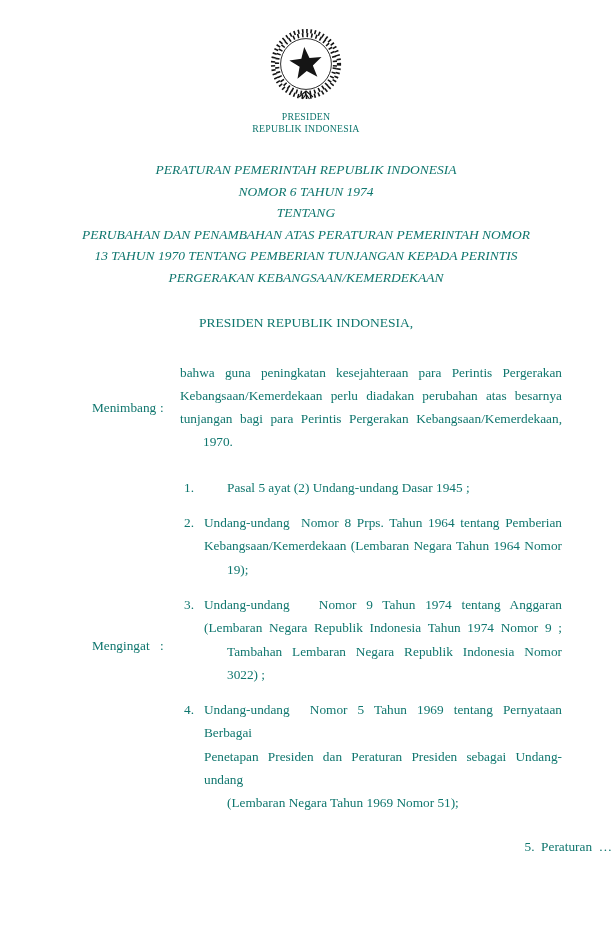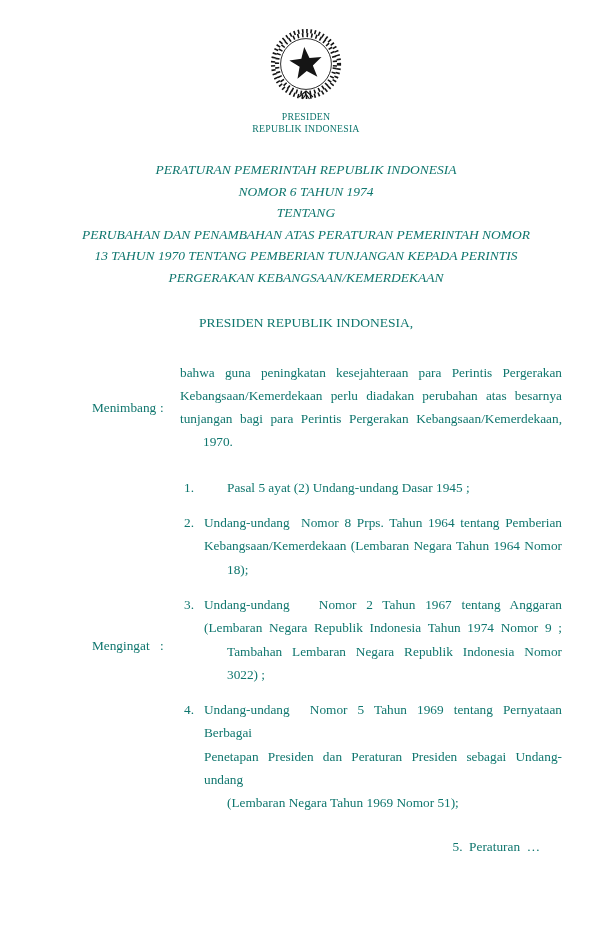--- a/index.html
+++ b/index.html
@@ -98,21 +98,20 @@
     box-sizing: border-box;
     line-height: 23.3px;
   }
   .item .ilines {
     width: 358px;
     flex: none;
   }
   
   .catchword {
     margin-top: 24px;
-    padding-right: 72px;
     text-align: right;
     white-space: pre;
     line-height: 16px;
   }
 </style>
 </head>
 <body>
 
 <div class="page">
 
@@ -161,28 +160,28 @@
         <div class="ilines jlines">
             <div class="jline jlast">Pasal 5 ayat (2) Undang-undang Dasar 1945 ;</div>
           </div>
       </div>
 
       <div class="item">
         <div class="num">2.</div>
         <div class="ilines jlines">
             <div class="jline">Undang-undang  Nomor 8 Prps. Tahun 1964 tentang Pemberian</div>
             <div class="jline">Kebangsaan/Kemerdekaan (Lembaran Negara Tahun 1964 Nomor</div>
-            <div class="jline jlast">18);</div>
+            <div class="jline jlast">19);</div>
           </div>
       </div>
 
       <div class="item">
         <div class="num">3.</div>
         <div class="ilines jlines">
-            <div class="jline">Undang-undang   Nomor 2 Tahun 1967 tentang Anggaran</div>
+            <div class="jline">Undang-undang   Nomor 9 Tahun 1974 tentang Anggaran</div>
             <div class="jline">(Lembaran Negara Republik Indonesia Tahun 1974 Nomor 9 ;</div>
             <div class="jline jlast">Tambahan Lembaran Negara Republik Indonesia Nomor 3022) ;</div>
           </div>
       </div>
 
       <div class="item">
         <div class="num">4.</div>
         <div class="ilines jlines">
             <div class="jline">Undang-undang  Nomor 5 Tahun 1969 tentang Pernyataan Berbagai</div>
             <div class="jline">Penetapan Presiden dan Peraturan Presiden sebagai Undang-undang</div>

